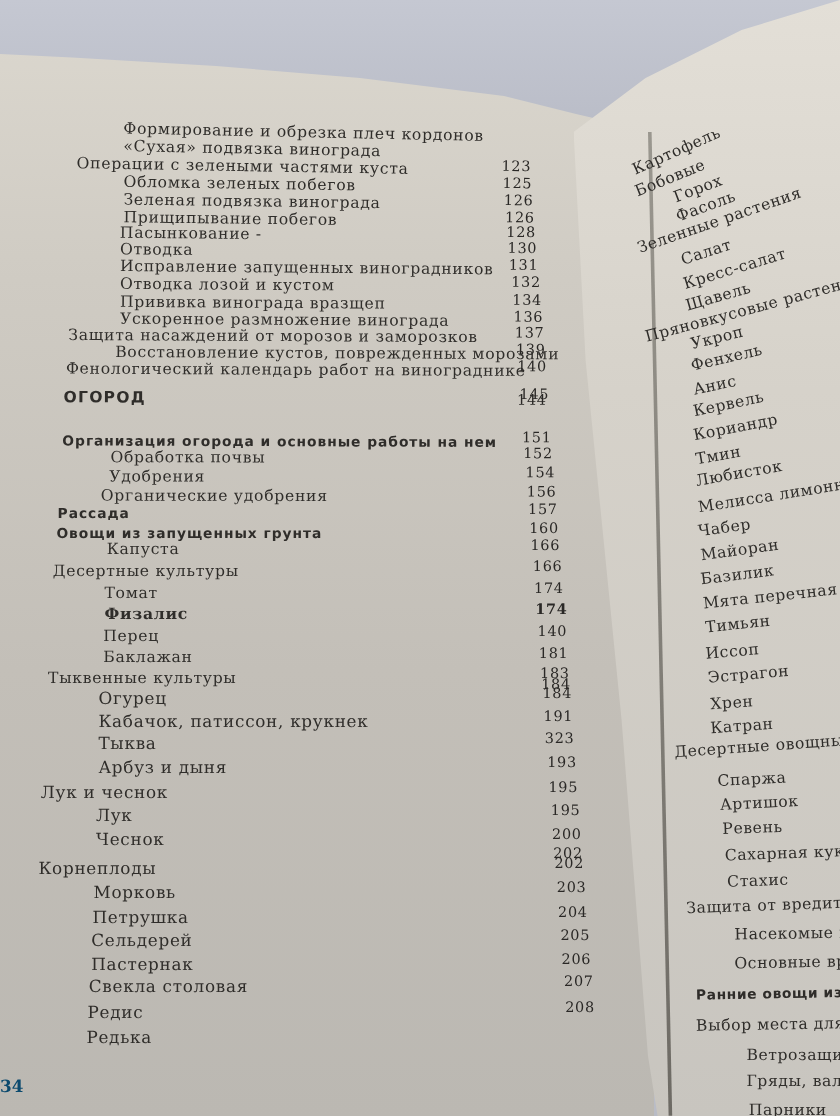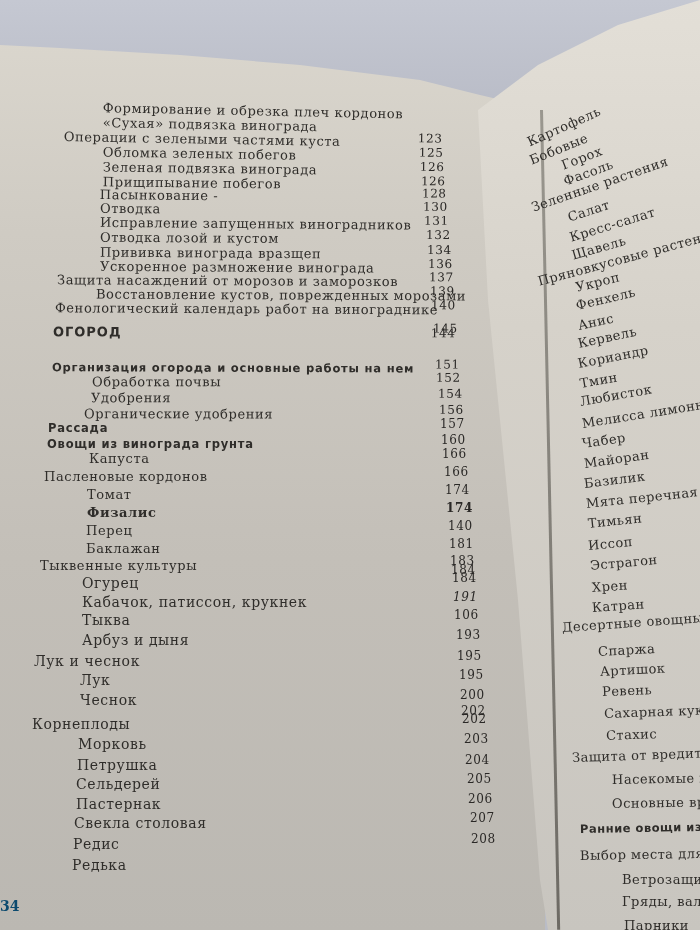--- a/index.html
+++ b/index.html
@@ -138,29 +138,29 @@
     </div>
     <div class="row" style="top: 406px; width: 540px; transform: rotate(0.1deg); transform-origin: left top;">
       <span class="t" style="left: 84px;">Органические удобрения</span>
       <span class="p" style="left: 439px; top: -4px;">156</span>
     </div>
     <div class="row bold" style="top: 421px; width: 540px; transform: rotate(0deg); transform-origin: left top; text-align: center;">
       <span class="t" style="left: 48px;">Рассада</span>
       <span class="p" style="left: 440px; top: -4px;">157</span>
     </div>
     <div class="row bold" style="top: 437px; width: 540px; transform: rotate(0deg); transform-origin: left top;">
-      <span class="t" style="left: 47px;">Овощи из винограда грунта</span>
+      <span class="t" style="left: 47px;">Овощи из запущенных грунта</span>
       <span class="p" style="left: 441px; top: -4px;">160</span>
     </div>
     <div class="row" style="top: 451px; width: 540px; transform: rotate(0deg); transform-origin: left top;">
       <span class="t" style="left: 89px;">Капуста</span>
       <span class="p" style="left: 442px; top: -4px;">166</span>
     </div>
     <div class="row" style="top: 469px; width: 540px; transform: rotate(0deg); transform-origin: left top;">
-      <span class="t" style="left: 44px;">Пасленовые кордонов</span>
+      <span class="t" style="left: 44px;">Десертные культуры</span>
       <span class="p" style="left: 444px; top: -4px;">166</span>
     </div>
     <div class="row" style="top: 487px; width: 540px; transform: rotate(0deg); transform-origin: left top;">
       <span class="t" style="left: 87px;">Томат</span>
       <span class="p" style="left: 445px; top: -4px;">174</span>
     </div>
     <div class="row" style="top: 505px; width: 540px; transform: rotate(0deg); transform-origin: left top; font-weight: bold;">
       <span class="t" style="left: 87px;">Физалис</span>
       <span class="p" style="left: 446px; top: -4px;">174</span>
     </div>
@@ -178,25 +178,25 @@
     </div>
     <div class="row" style="top: 563px; width: 540px; transform: rotate(0deg); transform-origin: left top;">
       <span class="p" style="left: 451px; top: 0px;">184</span>
     </div>
     <div class="row big" style="top: 575px; width: 540px; transform: rotate(0deg); transform-origin: left top;">
       <span class="t" style="left: 82px;">Огурец</span>
       <span class="p" style="left: 452px; top: -4px;">184</span>
     </div>
     <div class="row big" style="top: 594px; width: 540px; transform: rotate(0deg); transform-origin: left top;">
       <span class="t" style="left: 82px;">Кабачок, патиссон, крукнек</span>
-      <span class="p" style="left: 453px; top: -4px; font-style: italic;">191</span>
+      <span class="p" style="left: 453px; top: -4px;">191</span>
     </div>
     <div class="row big" style="top: 612px; width: 540px; transform: rotate(0deg); transform-origin: left top;">
       <span class="t" style="left: 82px;">Тыква</span>
-      <span class="p" style="left: 454px; top: -4px;">106</span>
+      <span class="p" style="left: 454px; top: -4px;">323</span>
     </div>
     <div class="row big" style="top: 632px; width: 540px; transform: rotate(0deg); transform-origin: left top;">
       <span class="t" style="left: 82px;">Арбуз и дыня</span>
       <span class="p" style="left: 456px; top: -4px;">193</span>
     </div>
     <div class="row big" style="top: 653px; width: 540px; transform: rotate(0deg); transform-origin: left top;">
       <span class="t" style="left: 34px;">Лук и чеснок</span>
       <span class="p" style="left: 457px; top: -4px;">195</span>
     </div>
     <div class="row big" style="top: 672px; width: 540px; transform: rotate(0deg); transform-origin: left top;">

